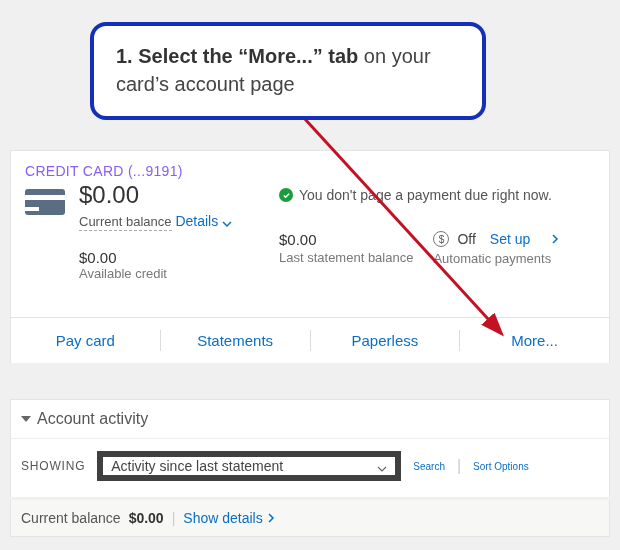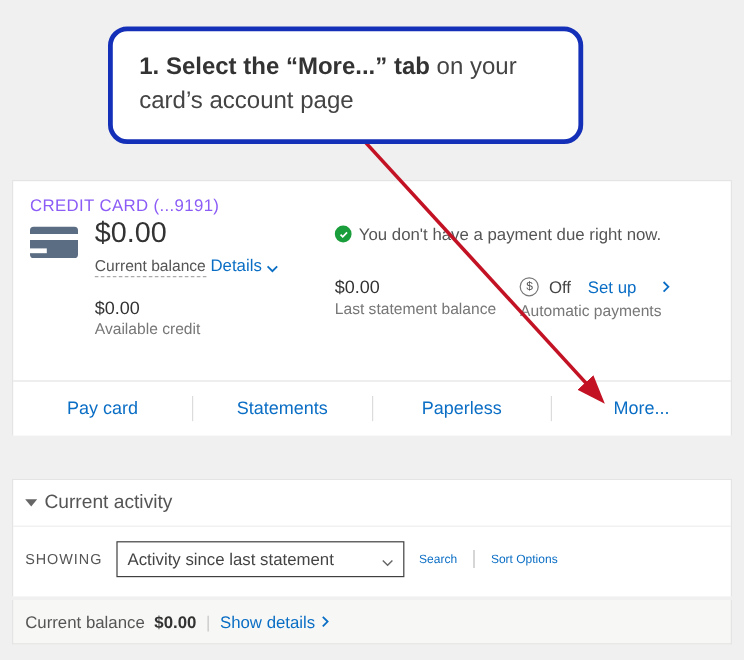--- a/index.html
+++ b/index.html
@@ -97,21 +97,21 @@
     display:flex; align-items:center; gap:6px;
     padding:10px 10px;
     border-bottom:1px solid #eee;
     font-size:16px; color:#555; font-weight:300;
     cursor:pointer;
   }
   .tri-down { width:0; height:0; border-left:5px solid transparent; border-right:5px solid transparent; border-top:6px solid #666; }
 
   .activity-body { display:flex; align-items:center; gap:12px; padding:12px 10px 16px 10px; }
   .showing-lbl { font-size:12px; letter-spacing:.8px; color:#555; }
-  .select-box { flex:none; width:240px; height:30px; border:1px solid #404040; display:flex; align-items:center; justify-content:space-between; padding:0 8px; font-size:14px; color:#444; background:#fff; cursor:pointer;}
+  .select-box { flex:none; width:304px; height:30px; border:6px solid #404040; display:flex; align-items:center; justify-content:space-between; padding:0 8px; font-size:14px; color:#444; background:#fff; cursor:pointer;}
   .select-arrow { width:10px; height:10px; }
   .select-arrow svg { width:10px; height:10px; }
   .search-link, .sort-link { color:#0b6ec5; font-size:10px; cursor:pointer; }
   .vsep { color:#ccc; }
 
   
   .bottom-bar {
     position:absolute;
     top:500px; left:10px; right:10px;
     background:#f7f7f5;
@@ -165,21 +165,21 @@
           <div class="lbl">Available credit</div>
         </div>
       </div>
       <div class="right-col">
         <div class="due-row">
           <span class="check-icon">
             <svg viewBox="0 0 10 10">
                 <path d="M2 5 L4 7 L8 3" stroke="#fff" stroke-width="1.6" fill="none"></path>
               </svg>
           </span>
-          <span>You don't have a payment due right now.</span>
+          <span>You don't page a payment due right now.</span>
         </div>
         <div class="stmt-row">
           <div class="stmt-left">
             <div class="amt">$0.00</div>
             <div class="lbl">Last statement balance</div>
           </div>
           <div class="auto-col">
             <div class="auto-top">
               <span class="dollar-circ">$</span>
               <span class="off-label">Off</span>
@@ -203,21 +203,21 @@
     <div class="tab-sep"></div>
     <div class="tab">Paperless</div>
     <div class="tab-sep"></div>
     <div class="tab">More...</div>
   </div>
 </div>
 
 <div class="activity">
   <div class="activity-hd">
     <span class="tri-down"></span>
-    <span>Current activity</span>
+    <span>Account activity</span>
   </div>
   <div class="activity-body">
     <span class="showing-lbl">SHOWING</span>
     <div class="select-box">
       <span>Activity since last statement</span>
       <span class="select-arrow">
         <svg viewBox="0 0 10 10">
             <path d="M1 3 L5 7 L9 3" stroke="#666" stroke-width="1.2" fill="none"></path>
           </svg>
       </span>

